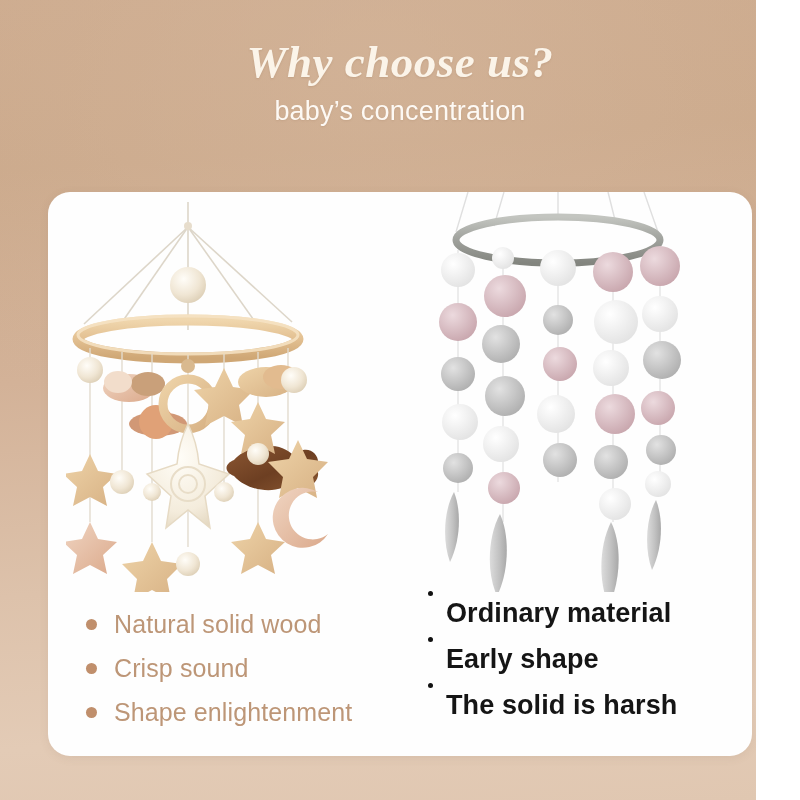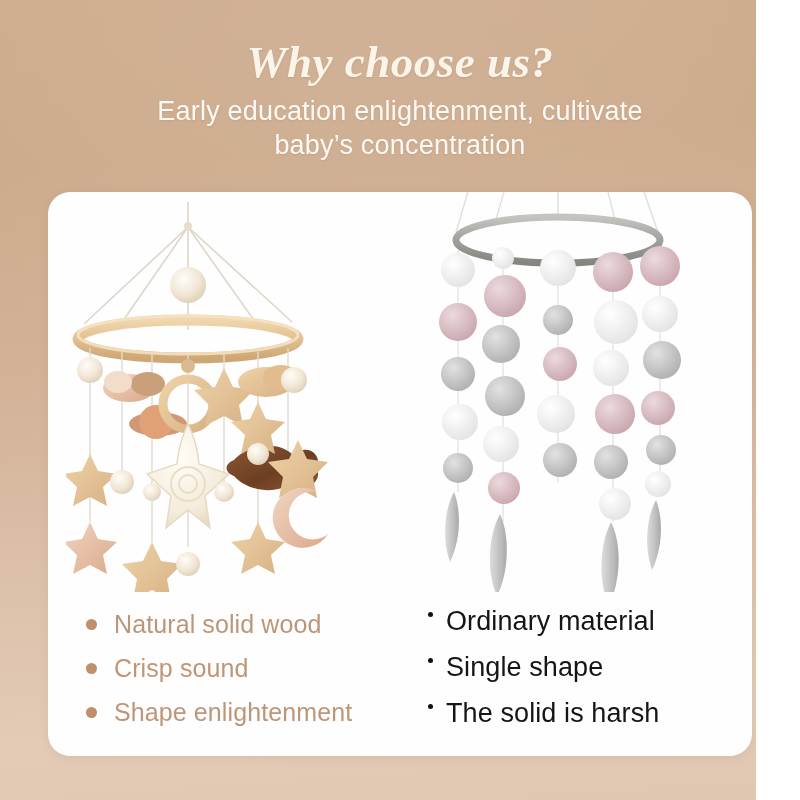--- a/index.html
+++ b/index.html
@@ -50,39 +50,38 @@
   #pros li{
     display:flex;align-items:center;
     height:44px;
     font-size:25px;color:#bd9677;font-weight:400;letter-spacing:.1px;
   }
   #pros .dot{
     width:11px;height:11px;border-radius:50%;
     background:#c08f6c;margin-right:17px;flex:0 0 auto;
   }
   #cons li{
-    display:flex;align-items:center;
+    display:flex;align-items:flex-start;
     height:46px;
-    font-size:27px;color:#151515;font-weight:400;letter-spacing:.1px;
+    font-size:27px;color:#151515;font-weight:700;letter-spacing:.1px;
   }
   #cons .dot{
     width:5px;height:5px;border-radius:50%;
     background:#111;margin-right:13px;flex:0 0 auto;
     position:relative;top:-7px;
   }
 </style>
 </head>
 <body>
 
 <div id="stage">
 
   <div id="heading">
     <div id="title">Why choose us?</div>
     <div id="subtitle">
-      <div>Early education enlightenment, cultivate</div>
       <div>baby’s concentration</div>
     </div>
   </div>
 
   <div id="card">
 
     <div class="photo" id="photo-left">
       <svg viewBox="0 0 330 400" xmlns="http://www.w3.org/2000/svg">
         <defs>
           <linearGradient id="hoopG" x1="0" y1="0" x2="0" y2="1">
@@ -291,21 +290,21 @@
         </li>
       </ul>
 
       <ul id="cons">
         <li>
           <span class="dot"></span>
           <span>Ordinary material</span>
         </li>
         <li>
           <span class="dot"></span>
-          <span>Single shape</span>
+          <span>Early shape</span>
         </li>
         <li>
           <span class="dot"></span>
           <span>The solid is harsh</span>
         </li>
       </ul>
 
     </div>
   </div>
 </div>

